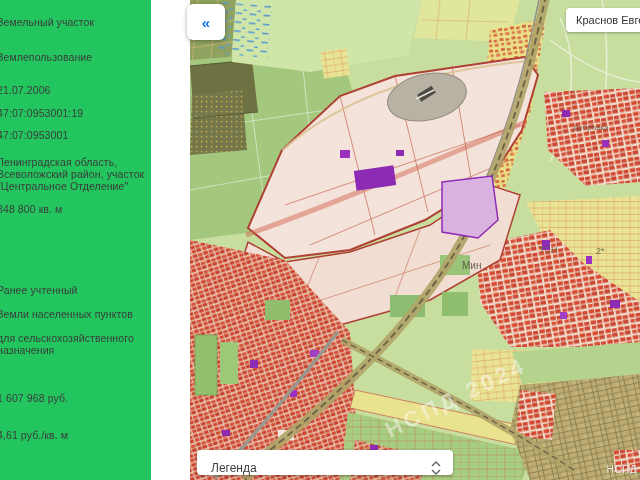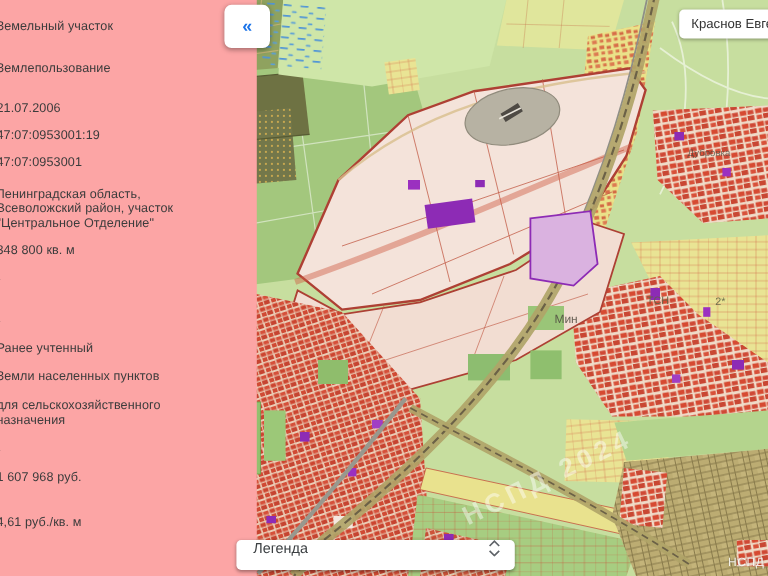--- a/index.html
+++ b/index.html
@@ -3,22 +3,22 @@
 <meta charset="utf-8">
 <style>
   html,body{margin:0;padding:0;}
   body{
     width:640px;height:480px;overflow:hidden;position:relative;
     font-family:"Liberation Sans","DejaVu Sans",sans-serif;
     background:#ffffff;
   }
   
   #panel{
-    position:absolute;left:0;top:0;width:214px;height:480px;
-    background:#fca5a5;overflow:hidden;z-index:5;
+    position:absolute;left:0;top:0;width:151px;height:480px;
+    background:#22c55e;overflow:hidden;z-index:5;
   }
   .pline{
     position:absolute;left:-3px;white-space:nowrap;
     font-size:10.5px;color:#3c3c3c;letter-spacing:.1px;
   }
   
   #map{
     position:absolute;left:190px;top:0;width:450px;height:480px;z-index:1;
   }
   #map svg{display:block;}
@@ -36,24 +36,24 @@
     display:flex;align-items:center;justify-content:center;cursor:pointer;
   }
   #user-badge{
     position:absolute;left:566px;top:8px;width:86px;height:24px;
     background:#ffffff;border-radius:4px;z-index:10;
     box-shadow:0 1px 3px rgba(0,0,0,.3);
     display:flex;align-items:center;padding-left:10px;box-sizing:border-box;
     font-size:11px;color:#333;white-space:nowrap;overflow:hidden;cursor:pointer;
   }
   #legend-btn{
-    position:absolute;left:197px;top:450px;width:232px;height:25px;
+    position:absolute;left:197px;top:450px;width:256px;height:25px;
     background:#ffffff;border-radius:4px;z-index:10;
     box-shadow:0 1px 3px rgba(0,0,0,.35);
-    display:flex;align-items:flex-start;justify-content:space-between;
+    display:flex;align-items:flex-end;justify-content:space-between;
     padding:0 11px 0 14px;box-sizing:border-box;cursor:pointer;
   }
   #legend-btn .lbl{font-size:12px;color:#3c4043;}
   #corner-wm{
     position:absolute;right:3px;bottom:5px;z-index:9;
     font-size:10px;font-weight:normal;color:rgba(255,255,255,.85);
     text-shadow:0 0 2px rgba(0,0,0,.3);letter-spacing:.5px;
   }
 </style>
 </head>

